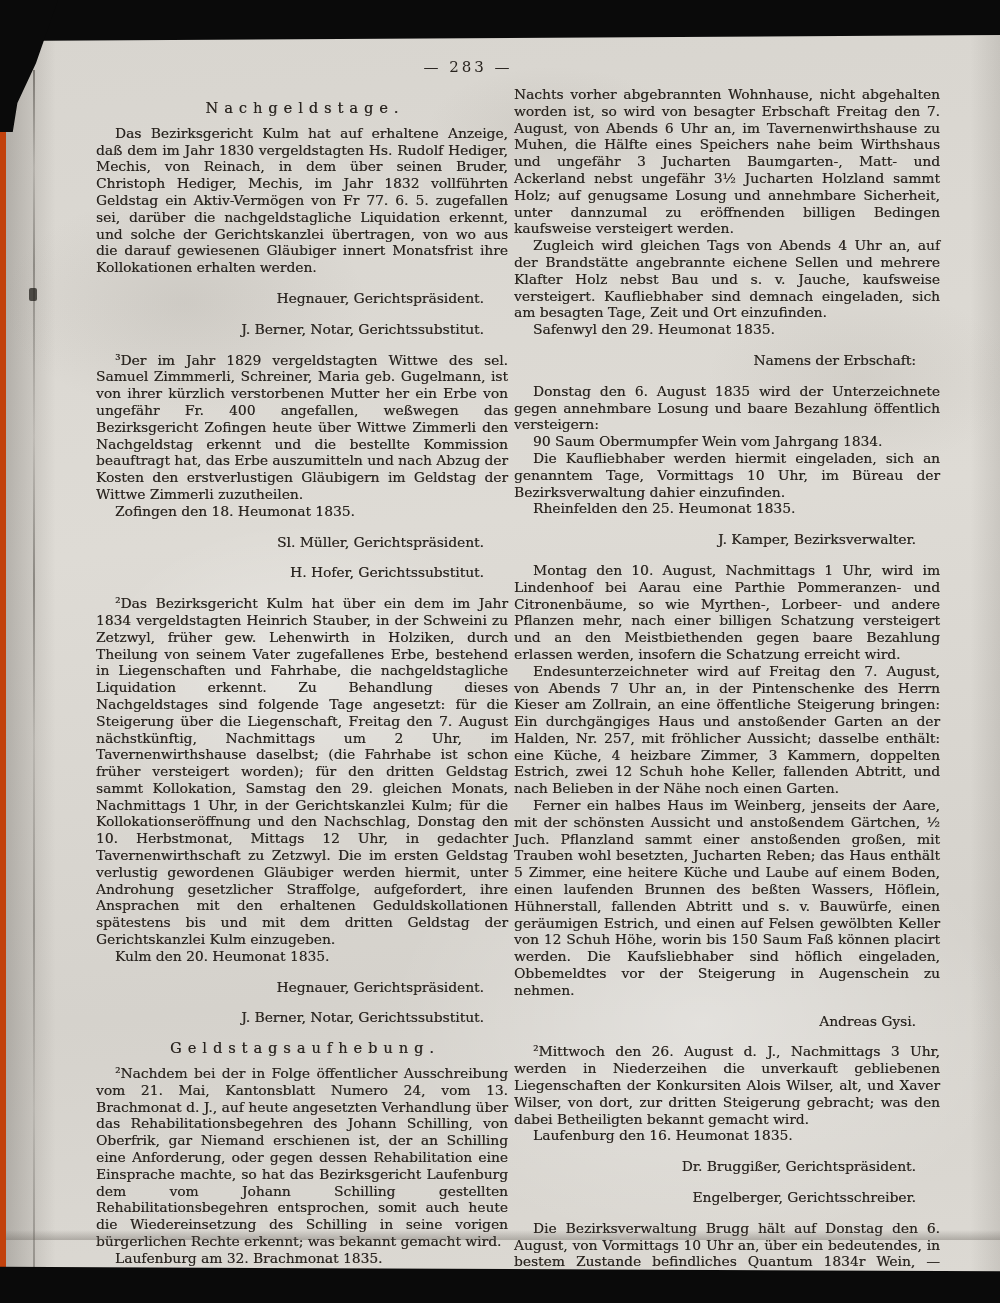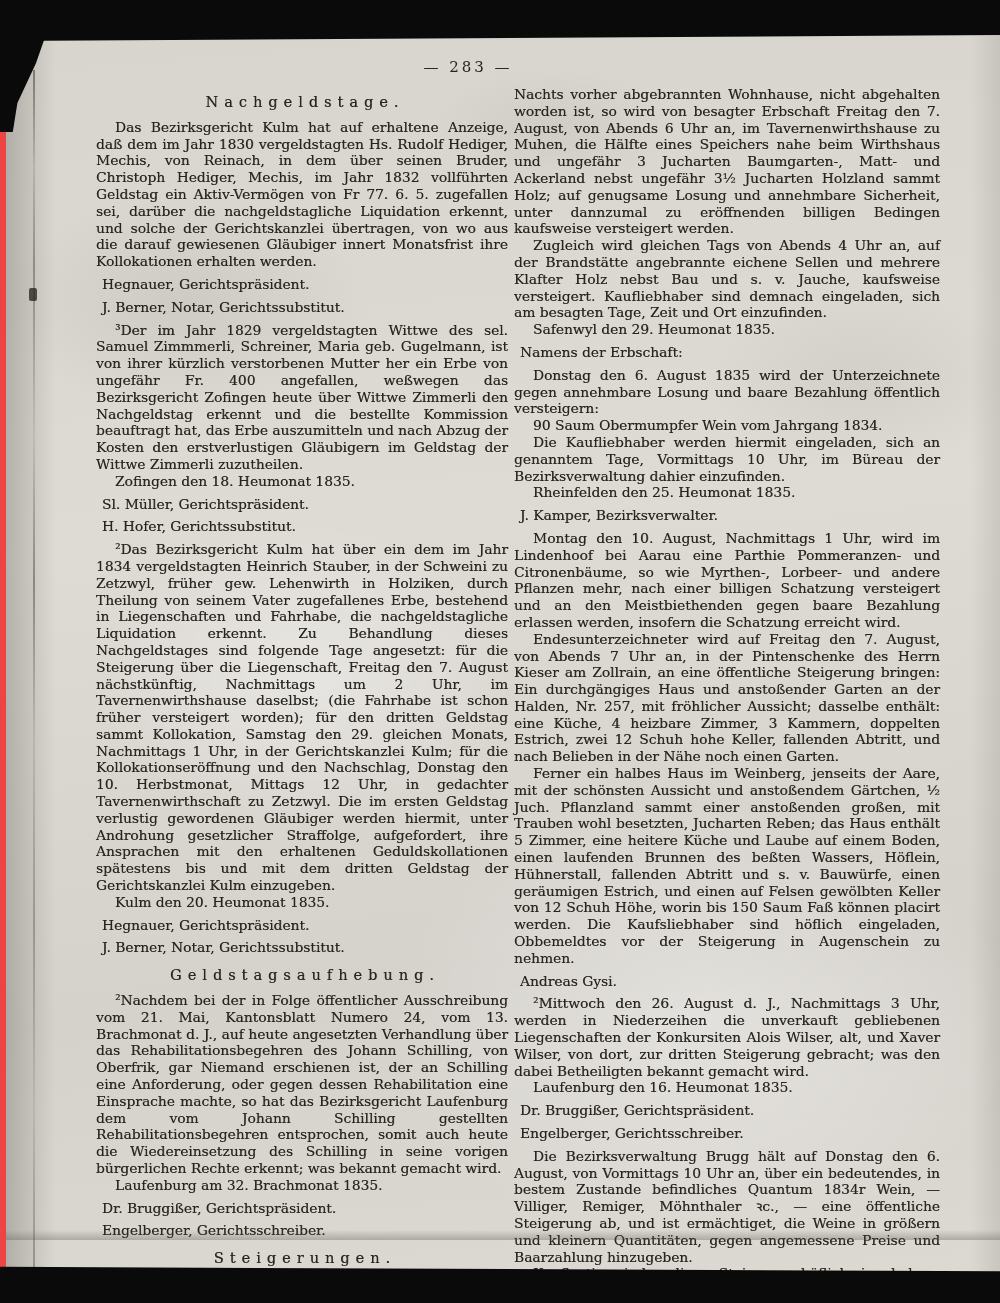--- a/index.html
+++ b/index.html
@@ -2,21 +2,21 @@
 <html lang="de" style="--paper: #d8d5cf; --ink: #28231e;"><head>
 <meta charset="utf-8">
 <style>
   * { box-sizing: border-box; }
   html, body { margin: 0; padding: 0; background: #050505; }
 
   .scan {
     position: relative;
     width: 1000px;
     height: 1303px;
-    background: #ef4444;
+    background: #c2410c;
     overflow: hidden;
     font-family: "DejaVu Serif", "Liberation Serif", serif;
   }
 
   .paper {
     position: absolute;
     left: 6px; top: 30px;
     width: 994px; height: 1242px;
     background:
       radial-gradient(ellipse 260px 160px at 18% 22%, rgba(110,104,96,0.12), rgba(110,104,96,0) 70%),
@@ -50,31 +50,31 @@
 
   .section-heading {
     margin: 11px 0 8px;
     font-size: 14.5px;
     font-weight: normal;
     text-align: center;
     letter-spacing: 6px;
     text-indent: 6px;
     white-space: nowrap;
   }
-  .section-heading.first { margin-top: 0; }
+  .section-heading.first { margin-top: 6px; }
 
   .para {
     margin: 0;
     text-indent: 19px;
     text-align: justify;
     hyphens: auto;
     -webkit-hyphens: auto;
   }
   .dateline { margin: 0; text-indent: 19px; }
-  .sig { margin: 6px; text-align: left; padding-right: 10px; }
+  .sig { margin: 14px; text-align: right; padding-right: 10px; }
   .sig.inset { padding-right: 34px; }
 
   
   .top-band {
     position: absolute;
     left: -8px; top: -10px;
     width: 1016px; height: 48px;
     background: #0a0a0a;
     transform: rotate(-0.35deg);
   }

